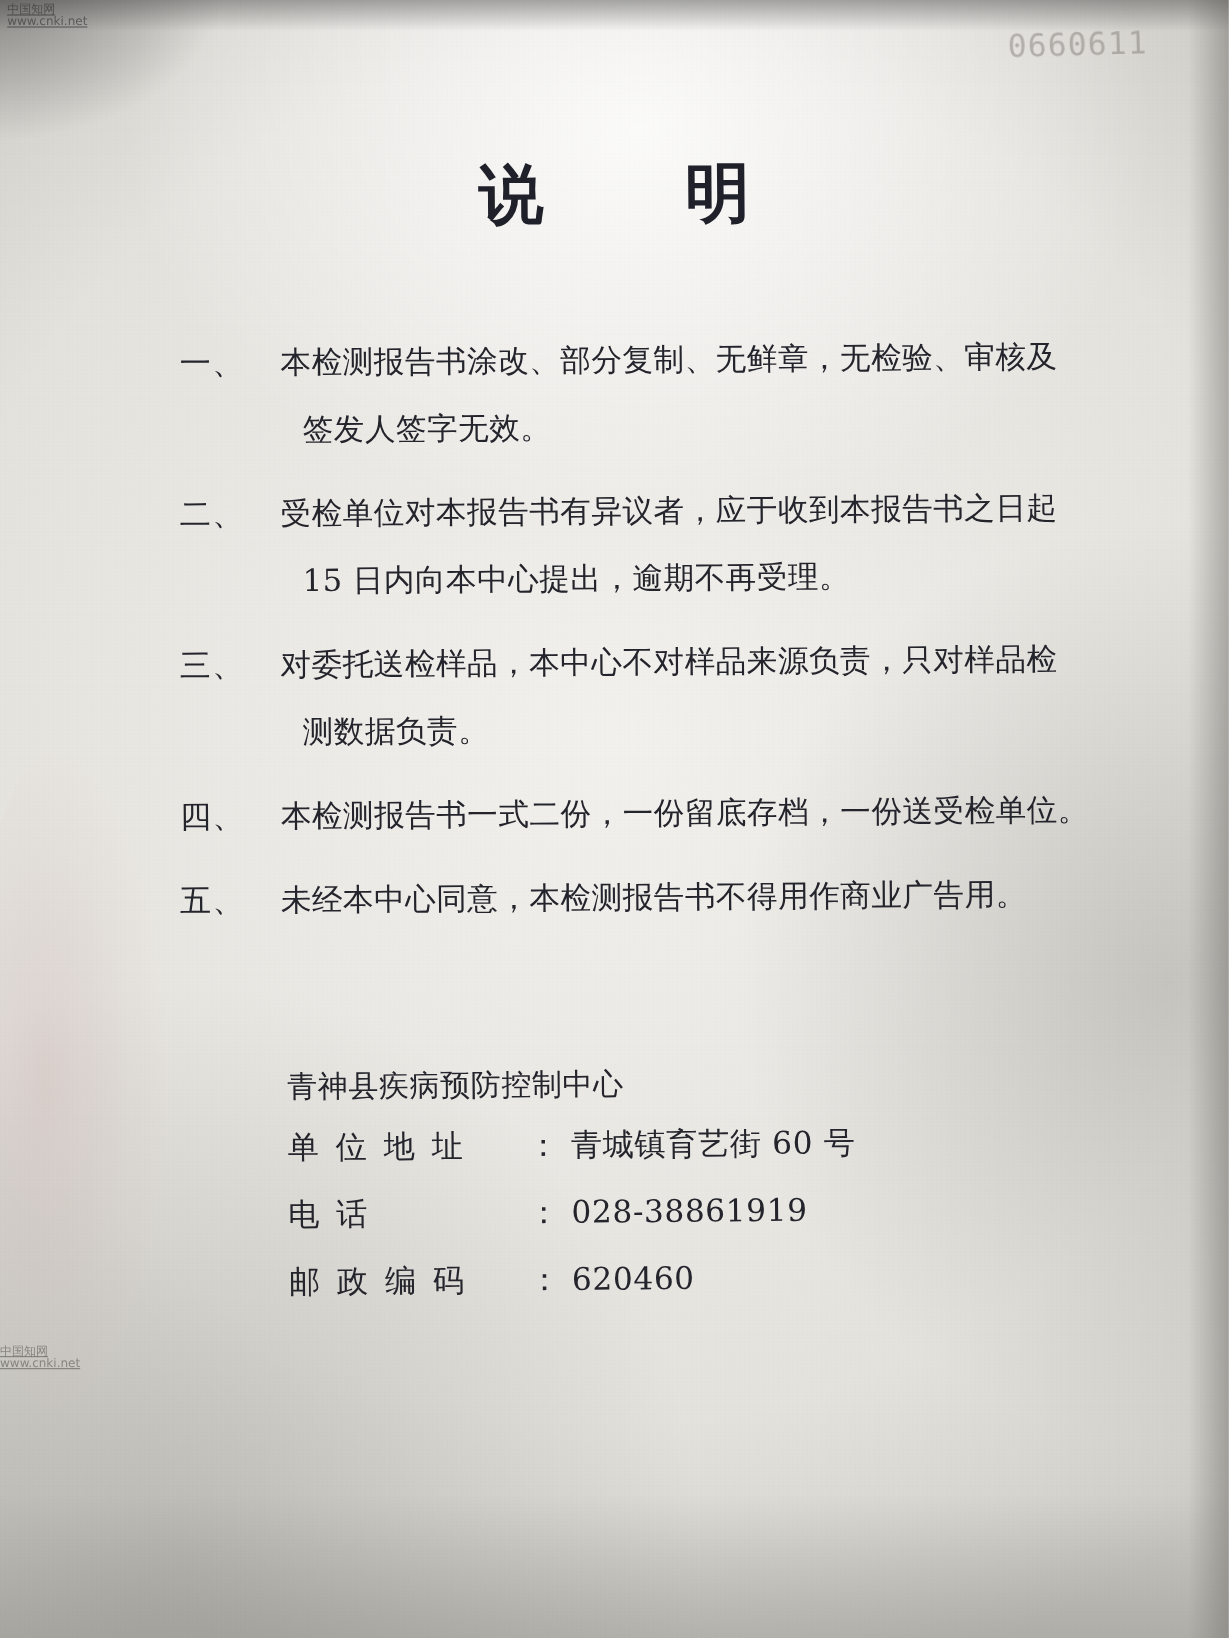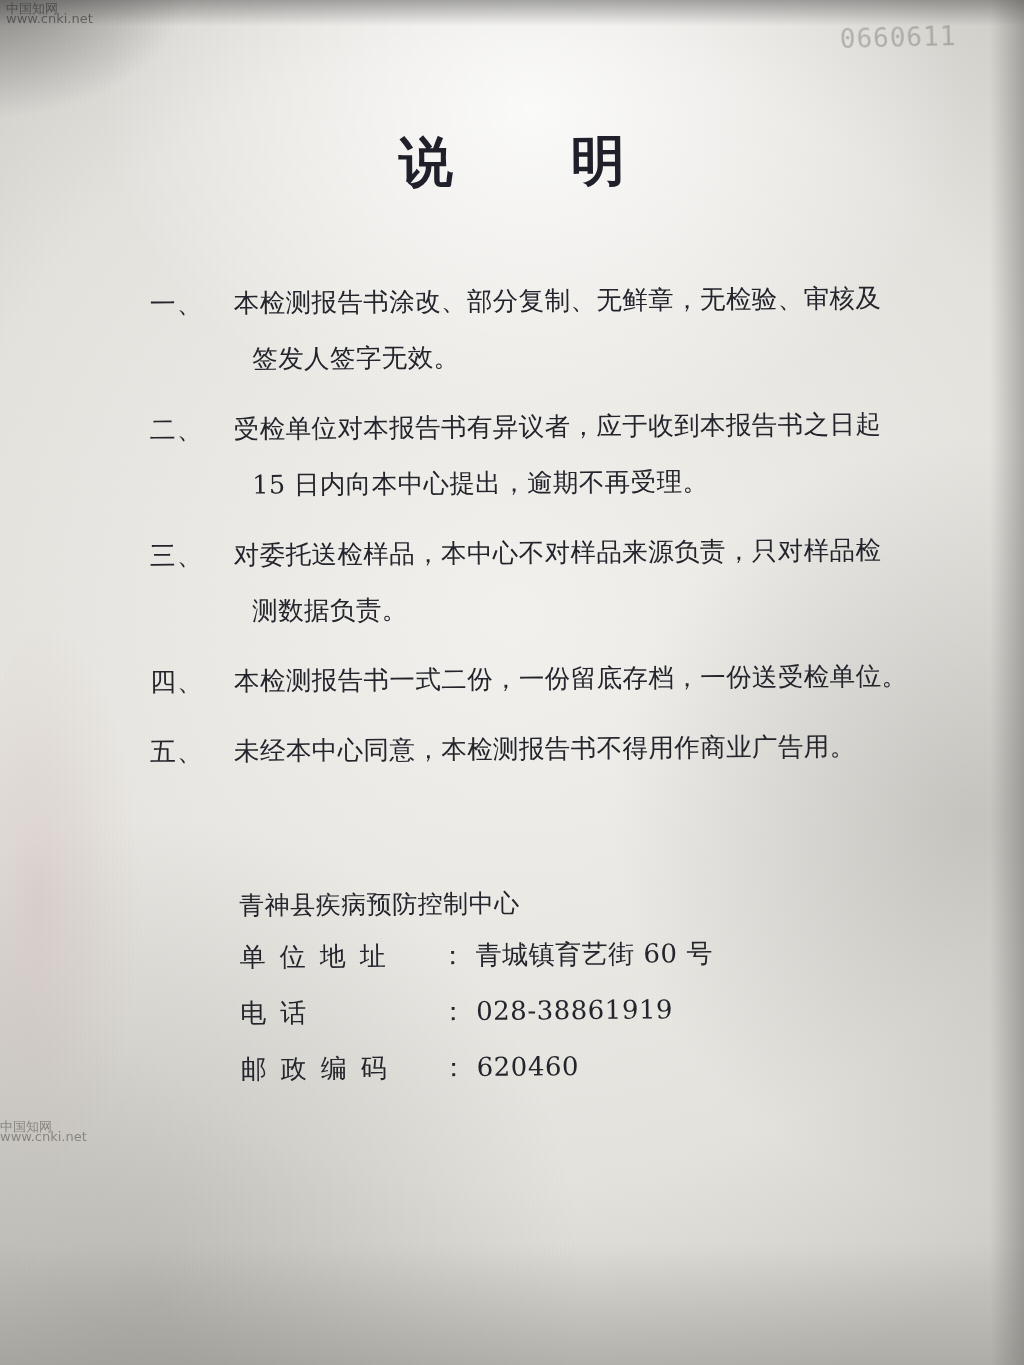--- a/index.html
+++ b/index.html
@@ -84,25 +84,26 @@
     pointer-events: none;
     white-space: nowrap;
     overflow: hidden;
   }
 
   
   .watermark {
     position: absolute;
     font-family: "DejaVu Sans", "Liberation Sans", sans-serif;
     color: rgba(60,60,60,0.45);
-    font-size: 13px;
+    font-size: 10px;
     line-height: 10px;
     letter-spacing: 0px;
     white-space: nowrap;
     pointer-events: none;
+    text-decoration: underline;
   }
   .watermark.tl { left: 6px; top: 4px; color: rgba(40,40,40,0.55); }
   .watermark.ml { left: 0px; top: 1122px; color: rgba(80,78,74,0.55); }
 
   
   .content {
     position: absolute;
     inset: 0;
     color: #2b2b30;
   }

